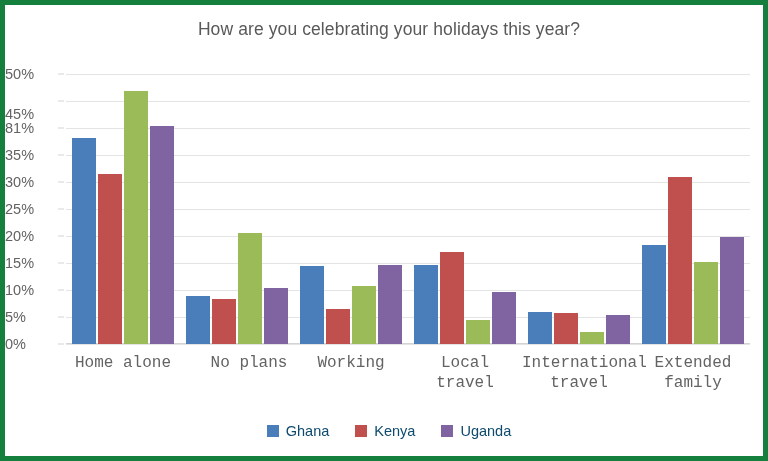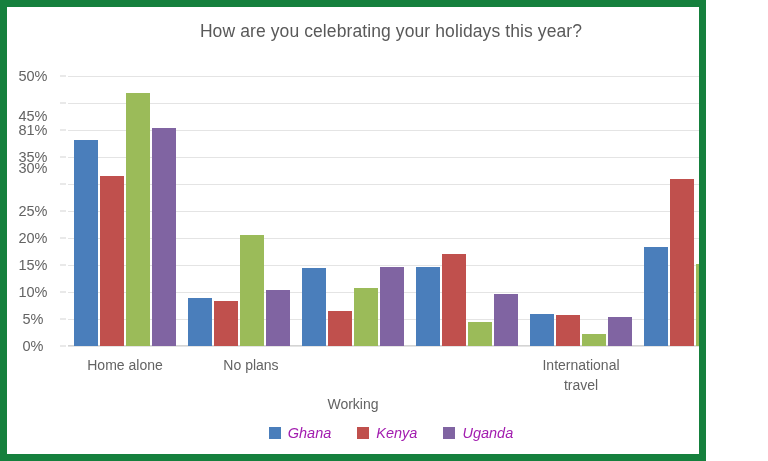--- a/index.html
+++ b/index.html
@@ -5,25 +5,25 @@
   html, body {
     margin: 0;
     padding: 0;
     background: #ffffff;
   }
   body {
     font-family: "Liberation Sans", sans-serif;
   }
   #chart-root {
     position: relative;
-    width: 706px;
+    width: 768px;
     height: 461px;
     background: #ffffff;
     box-sizing: border-box;
-    border: 7px solid #15803d;
+    border: 5px solid #15803d;
     overflow: hidden;
   }
 
   
   #chart-title {
     position: absolute;
     left: 0;
     top: 14px;
     width: 768px;
     text-align: center;
@@ -61,21 +61,21 @@
     position: absolute;
     left: 0;
     top: 69px;
     width: 52px;
     height: 270px;
   }
   .y-tick {
     position: absolute;
     right: 0;
     width: 52px;
-    text-align: center;
+    text-align: left;
     font-size: 14.5px;
     color: #636363;
     transform: translateY(-50%);
   }
   .y-tick-mark {
     position: absolute;
     left: 53px;
     width: 6px;
     height: 1px;
     background: #d4d4d4;
@@ -99,23 +99,24 @@
     position: absolute;
     left: 61px;
     top: 348px;
     width: 684px;
     height: 48px;
   }
   .x-label {
     position: absolute;
     top: 0;
     text-align: center;
-    font-size: 14px;
+    font-size: 16px;
     line-height: 20px;
     color: #636363;
+    font-family: Liberation Mono, monospace;
   }
 
   
   #legend {
     position: absolute;
     left: 0;
     top: 418px;
     width: 768px;
     display: flex;
     justify-content: center;
@@ -126,22 +127,21 @@
     display: flex;
     align-items: center;
     gap: 7px;
   }
   .legend-swatch {
     width: 12px;
     height: 12px;
   }
   .legend-label {
     font-size: 14.5px;
-    color: #a21caf;
-    font-style: italic;
+    color: #0c4a6e;
   }
 </style>
 </head>
 <body>
 
 <div id="chart-root">
 
   <div id="chart-title">How are you celebrating your holidays this year?</div>
 
   <div id="y-axis-labels">
@@ -150,21 +150,21 @@
       <div class="y-tick" style="top: 243px;">5%</div>
       <div class="y-tick-mark" style="top: 243px;"></div>
       <div class="y-tick" style="top: 216px;">10%</div>
       <div class="y-tick-mark" style="top: 216px;"></div>
       <div class="y-tick" style="top: 189px; padding-left: 48px;">15%</div>
       <div class="y-tick-mark" style="top: 189px;"></div>
       <div class="y-tick" style="top: 162px;">20%</div>
       <div class="y-tick-mark" style="top: 162px;"></div>
       <div class="y-tick" style="top: 135px;">25%</div>
       <div class="y-tick-mark" style="top: 135px;"></div>
-      <div class="y-tick" style="top: 92px;">30%</div>
+      <div class="y-tick" style="top: 108px;">30%</div>
       <div class="y-tick-mark" style="top: 108px;"></div>
       <div class="y-tick" style="top: 81px;">35%</div>
       <div class="y-tick-mark" style="top: 81px;"></div>
       <div class="y-tick" style="top: 54px;">81%</div>
       <div class="y-tick-mark" style="top: 54px;"></div>
       <div class="y-tick" style="top: 40px;">45%</div>
       <div class="y-tick-mark" style="top: 27px;"></div>
       <div class="y-tick" style="top: 0px;">50%</div>
       <div class="y-tick-mark" style="top: 0px;"></div>
     </div>
@@ -216,22 +216,24 @@
         <div class="bar" title="Ghana — Extended family: 18.3%" style="left: 6px; height: 98.82px; background: rgb(74, 126, 187);"></div>
         <div class="bar" title="Kenya — Extended family: 30.9%" style="left: 32px; height: 166.86px; background: rgb(192, 80, 77);"></div>
         <div class="bar" title="South Africa — Extended family: 15.2%" style="left: 58px; height: 82.08px; background: rgb(155, 187, 89);"></div>
         <div class="bar" title="Uganda — Extended family: 19.8%" style="left: 84px; height: 106.92px; background: rgb(128, 100, 162);"></div>
       </div>
     </div>
 
   <div id="x-axis-labels">
       <div class="x-label" style="left: 0px; width: 114px;">Home alone</div>
       <div class="x-label" style="left: 126px; width: 114px;">No plans</div>
-      <div class="x-label" style="left: 228px; width: 114px; margin-top: 39px;">Working</div>
+      <div class="x-label" style="left: 228px; width: 114px;">Working</div>
+      <div class="x-label" style="left: 342px; width: 114px;">Local travel</div>
       <div class="x-label" style="left: 456px; width: 114px;">International travel</div>
+      <div class="x-label" style="left: 570px; width: 114px;">Extended family</div>
     </div>
 
   <div id="legend">
       <div class="legend-item">
         <span class="legend-swatch" style="background: rgb(74, 126, 187);"></span>
         <span class="legend-label">Ghana</span>
       </div>
       <div class="legend-item">
         <span class="legend-swatch" style="background: rgb(192, 80, 77);"></span>
         <span class="legend-label">Kenya</span>

